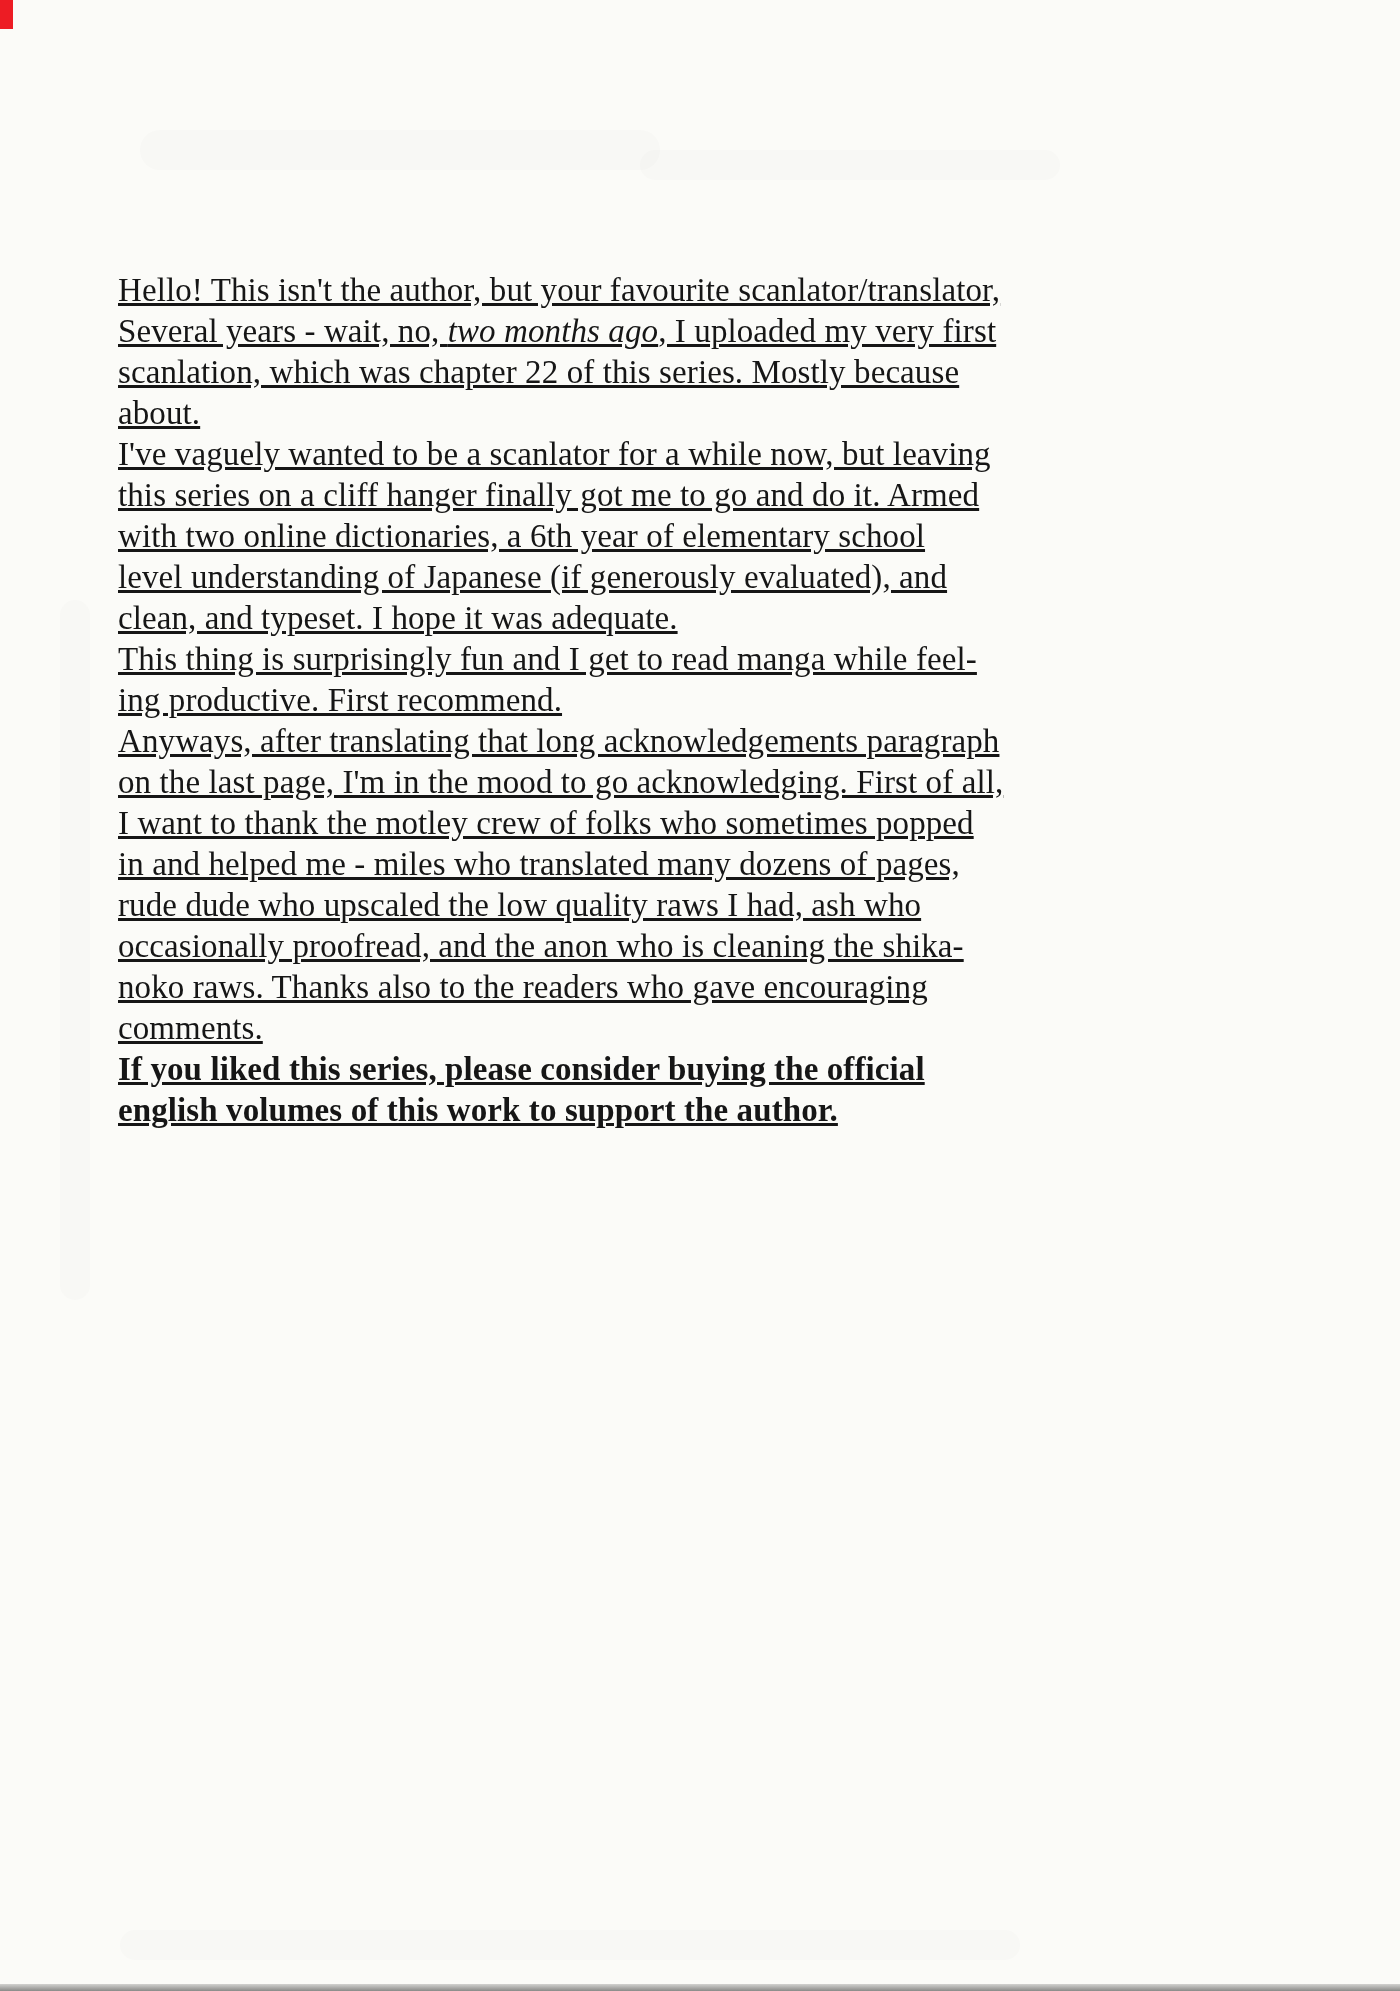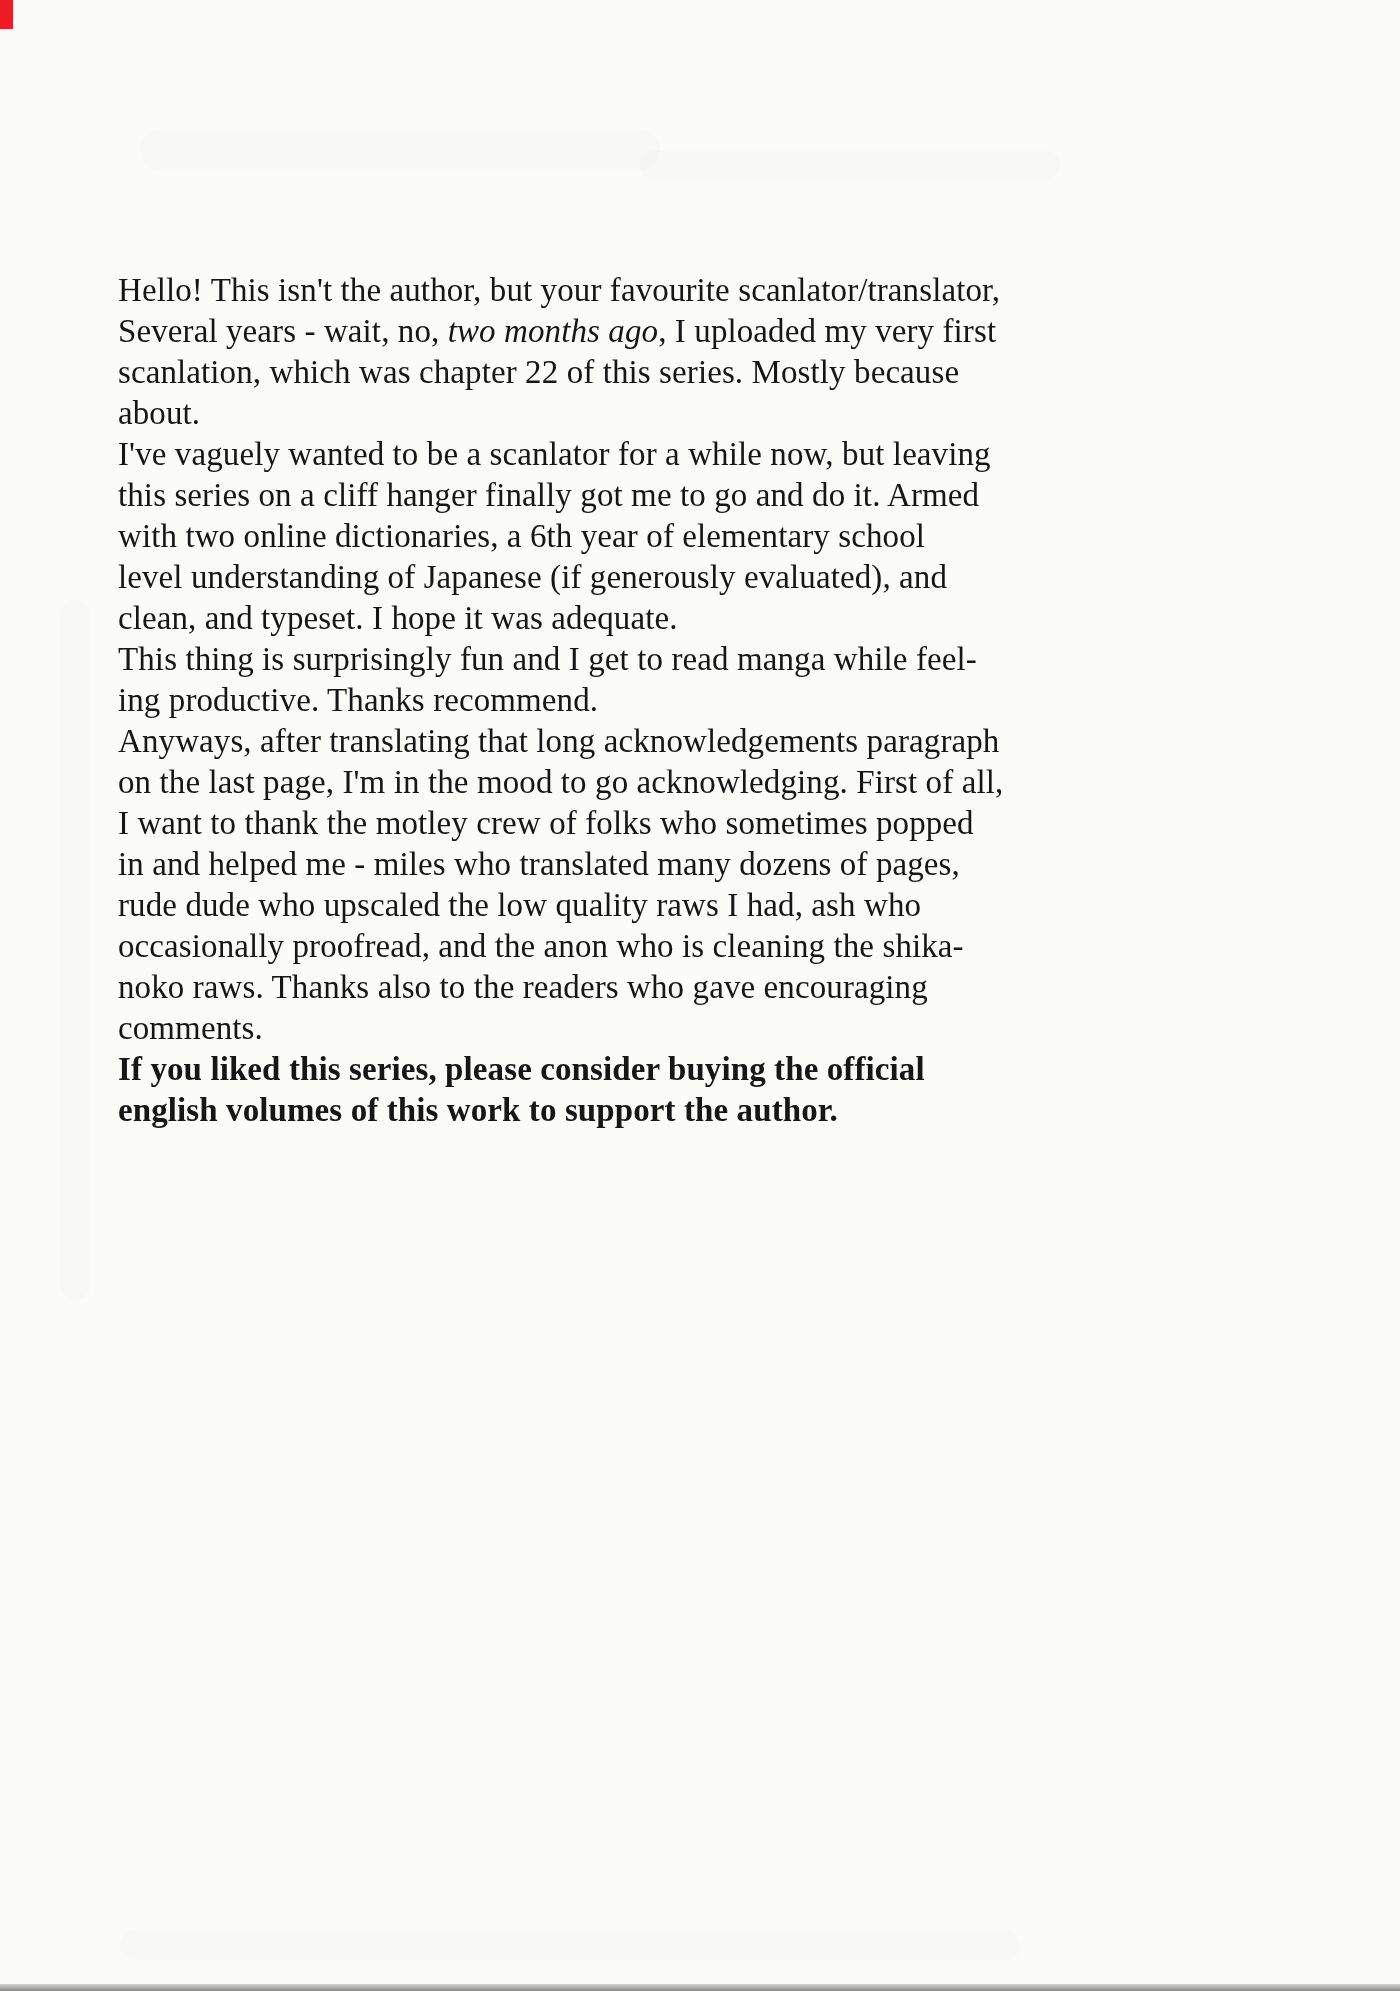--- a/index.html
+++ b/index.html
@@ -45,20 +45,21 @@
   }
   .note-text {
     position: absolute;
     left: 118px;
     top: 270px;
     width: 1160px;
     font-size: 33px;
     line-height: 41px;
     letter-spacing: 0.1px;
     color: var(--ink, #161616);
+    text-decoration: underline;
   }
   .line {
     white-space: nowrap;
     height: 41px;
   }
   .line.bold { font-weight: bold; }
   .seg.italic { font-style: italic; }
 </style>
 </head>
 <body>
@@ -75,21 +76,21 @@
       <div class="line"><span class="seg">Hello! This isn't the author, but your favourite scanlator/translator,</span></div>
       <div class="line"><span class="seg">Several years - wait, no, </span><span class="seg italic">two months ago</span><span class="seg">, I uploaded my very first</span></div>
       <div class="line"><span class="seg">scanlation, which was chapter 22 of this series. Mostly because</span></div>
       <div class="line"><span class="seg">about.</span></div>
       <div class="line"><span class="seg">I've vaguely wanted to be a scanlator for a while now, but leaving</span></div>
       <div class="line"><span class="seg">this series on a cliff hanger finally got me to go and do it. Armed</span></div>
       <div class="line"><span class="seg">with two online dictionaries, a 6th year of elementary school</span></div>
       <div class="line"><span class="seg">level understanding of Japanese (if generously evaluated), and</span></div>
       <div class="line"><span class="seg">clean, and typeset. I hope it was adequate.</span></div>
       <div class="line"><span class="seg">This thing is surprisingly fun and I get to read manga while feel-</span></div>
-      <div class="line"><span class="seg">ing productive. Thanks recommend.</span></div>
+      <div class="line"><span class="seg">ing productive. First recommend.</span></div>
       <div class="line"><span class="seg">Anyways, after translating that long acknowledgements paragraph</span></div>
       <div class="line"><span class="seg">on the last page, I'm in the mood to go acknowledging. First of all,</span></div>
       <div class="line"><span class="seg">I want to thank the motley crew of folks who sometimes popped</span></div>
       <div class="line"><span class="seg">in and helped me - miles who translated many dozens of pages,</span></div>
       <div class="line"><span class="seg">rude dude who upscaled the low quality raws I had, ash who</span></div>
       <div class="line"><span class="seg">occasionally proofread, and the anon who is cleaning the shika-</span></div>
       <div class="line"><span class="seg">noko raws. Thanks also to the readers who gave encouraging</span></div>
       <div class="line"><span class="seg">comments.</span></div>
       <div class="line bold"><span class="seg">If you liked this series, please consider buying the official</span></div>
       <div class="line bold"><span class="seg">english volumes of this work to support the author.</span></div>

